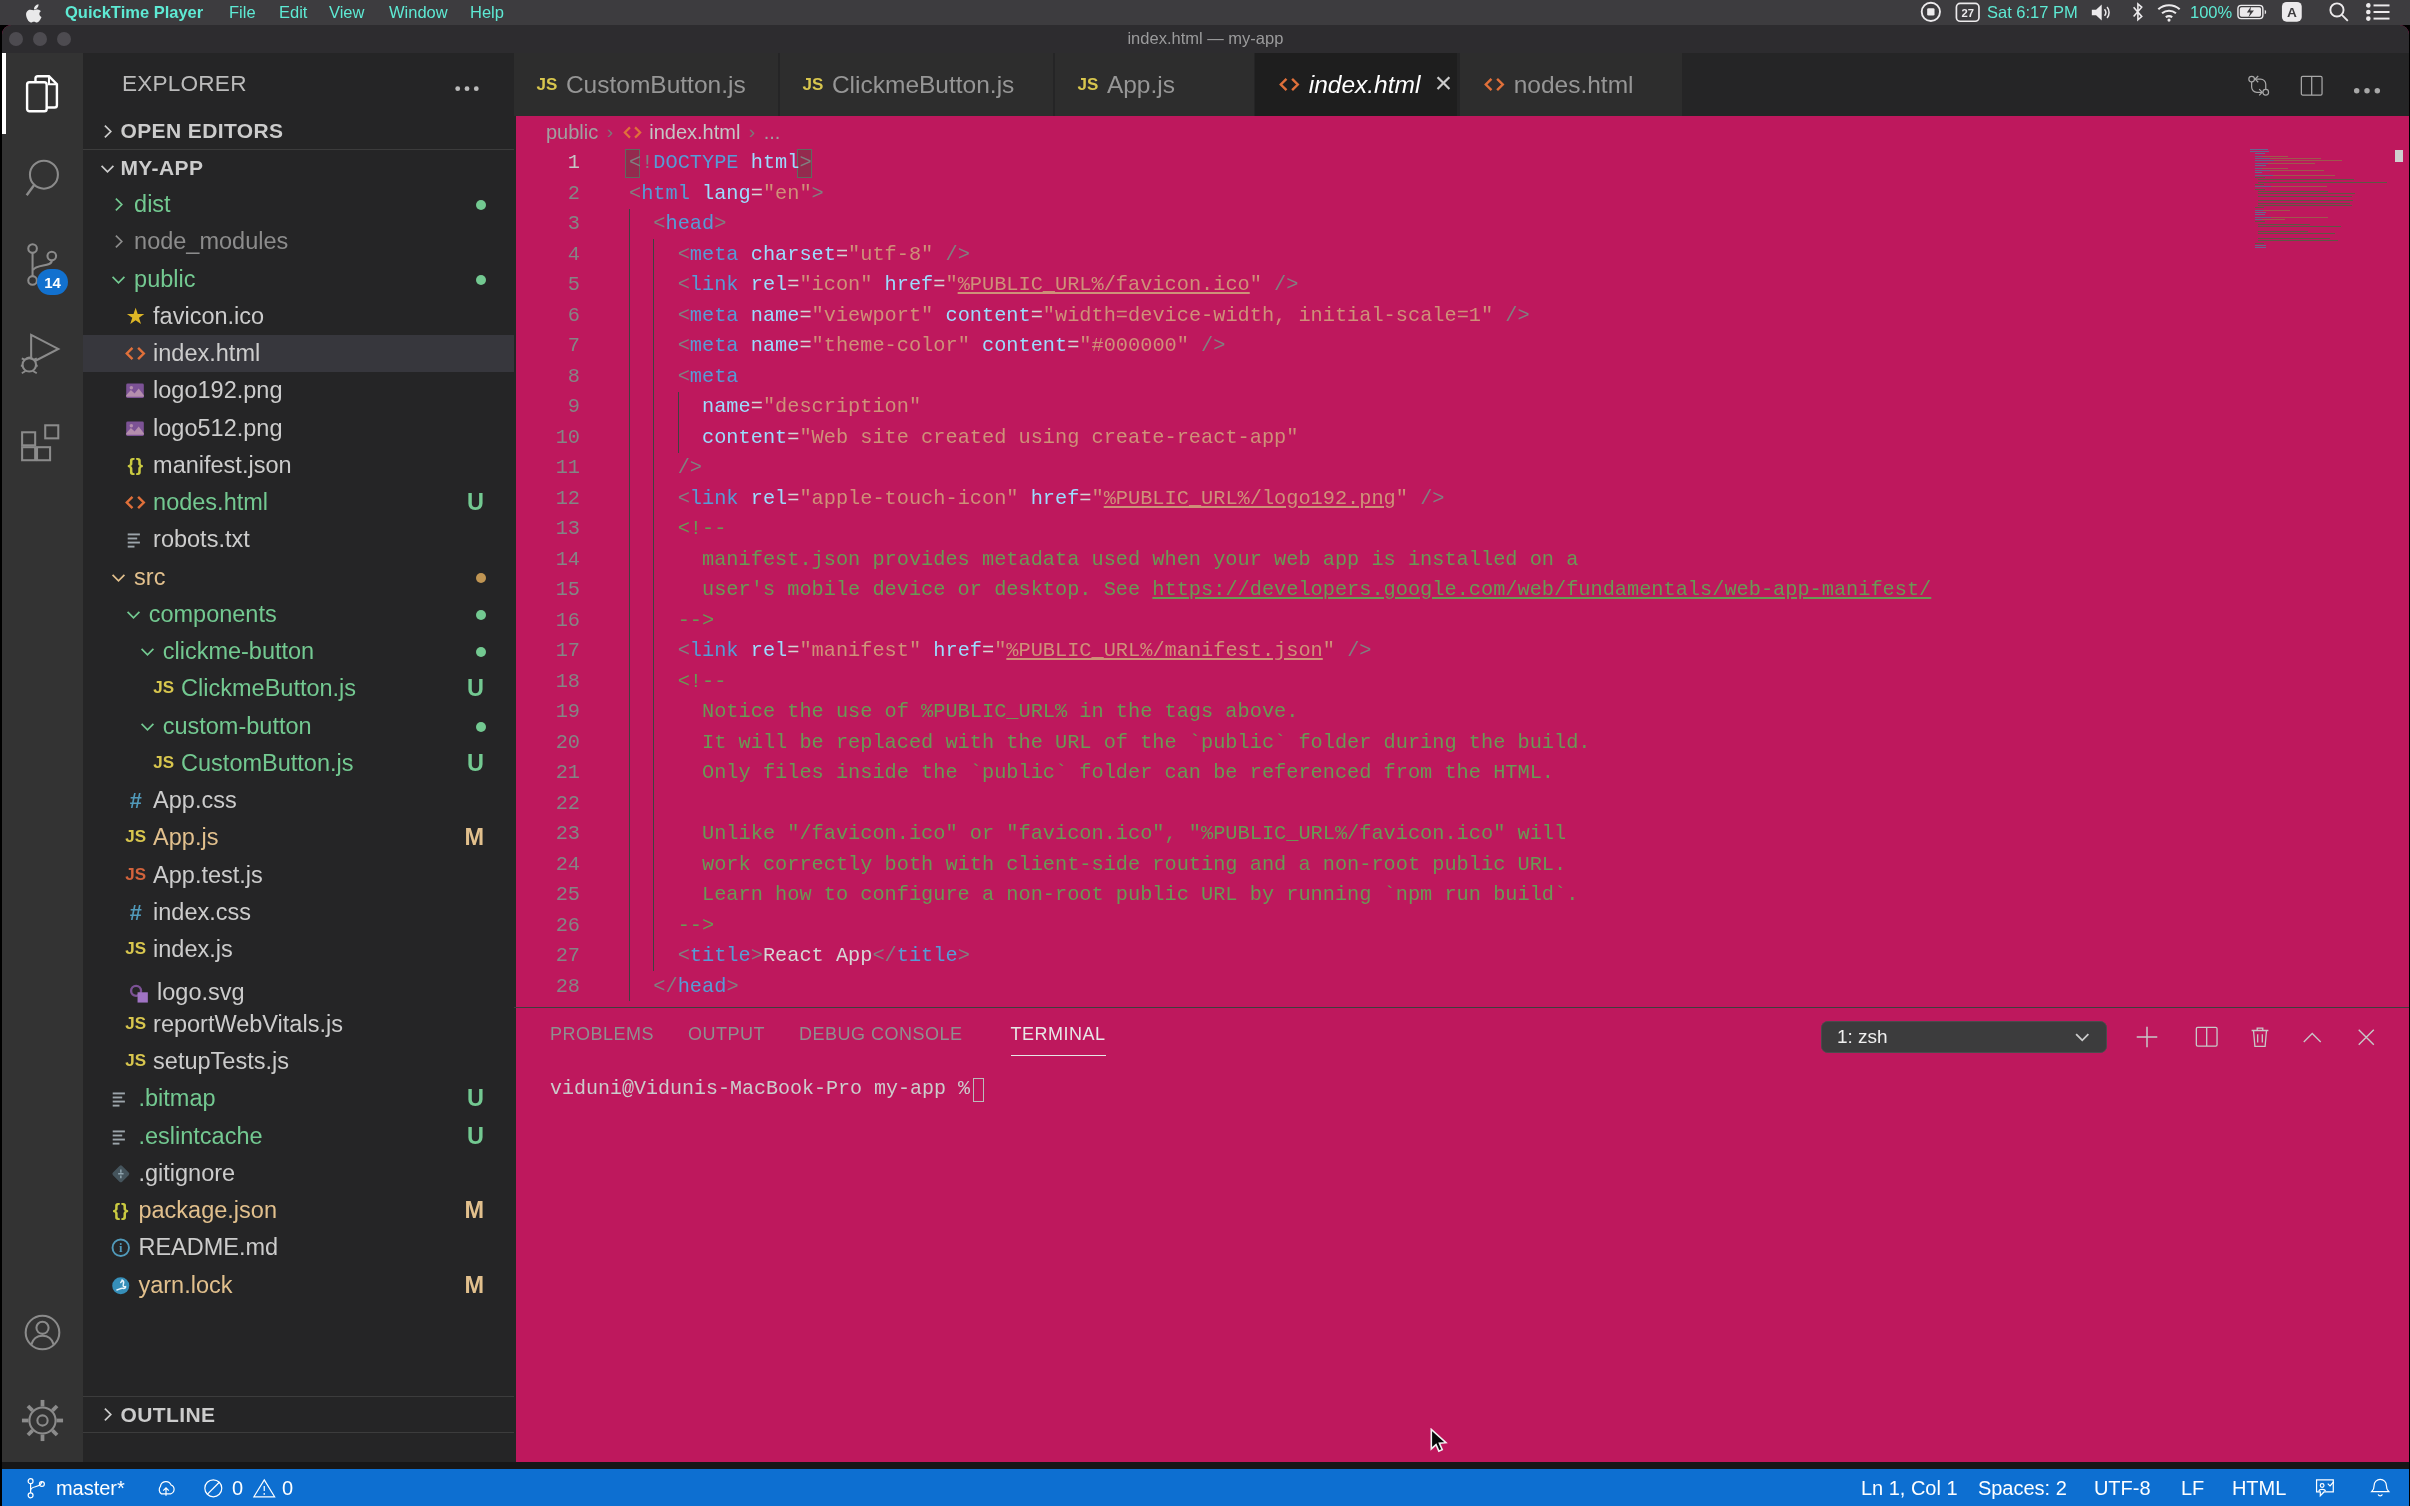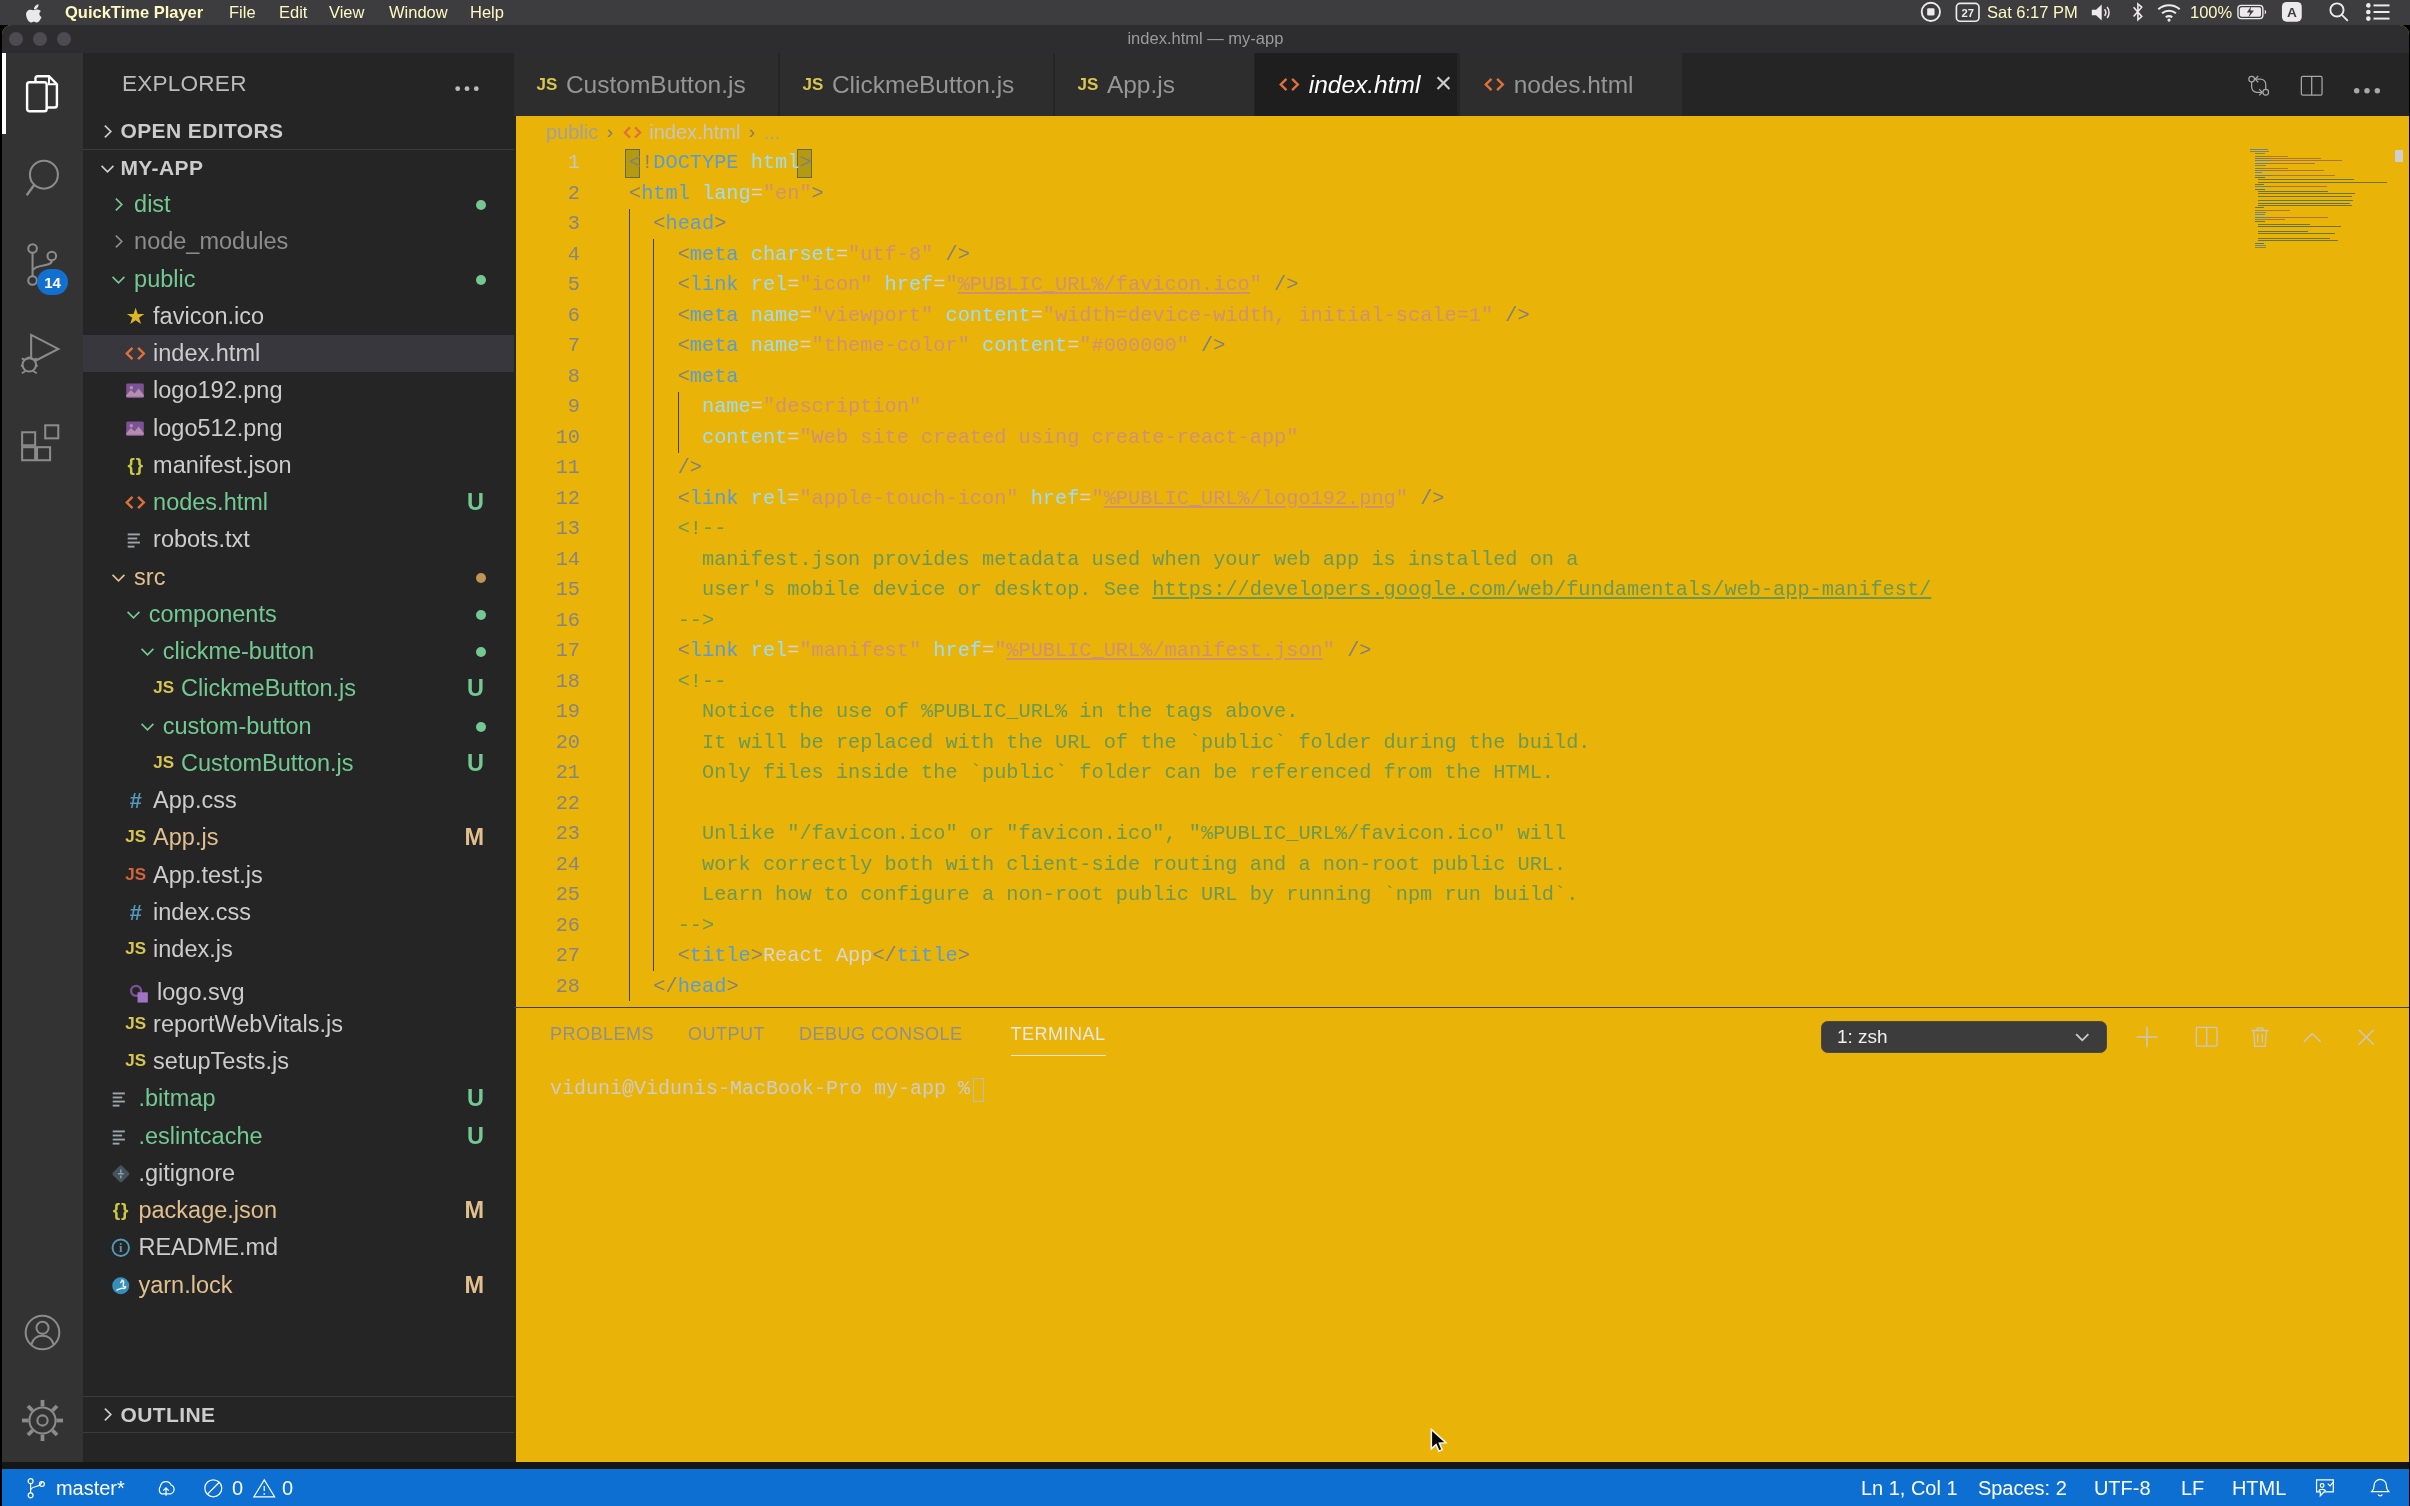--- a/index.html
+++ b/index.html
@@ -1,16 +1,16 @@
 <!DOCTYPE html>
 <html style="font-size:15px"><head><meta charset="utf-8"><style>
 *{margin:0;padding:0}
 html,body{width:2411px;height:1507px;background:#000000;font-family:"Liberation Sans",sans-serif;overflow:hidden}
 .abs{position:absolute}
-.mbt{position:absolute;top:0;height:24.5px;display:flex;align-items:center;color:#fef9c3;font-size:16.5px;white-space:nowrap}
+.mbt{position:absolute;top:0;height:24.5px;display:flex;align-items:center;color:#5eead4;font-size:16.5px;white-space:nowrap}
 #code,#nums,#term{font-family:"Liberation Mono",monospace;font-size:20.3px}
 .cl{height:30.5px;line-height:30.5px;white-space:pre}
 .p{color:#808080} .t{color:#569cd6} .a{color:#9cdcfe} .e{color:#d4d4d4}
 .s{color:#ce9178} .c{color:#6a9955} .x{color:#d6d6d6} .u{text-decoration:underline}
 .dot{position:absolute;right:28px;top:13.7px;width:10.4px;height:10.4px;border-radius:50%}
 .hdr{position:absolute;left:91px;width:431px;display:flex;align-items:center;color:#cccccc;font-size:21px;font-weight:700;letter-spacing:0.4px}
 </style></head><body>
 
 <div class="abs" style="left:0;top:0;width:2411px;height:24.5px;background:#3d3c3f">
   <div class="abs" style="left:22.6px;top:1.9px"><svg width="21" height="22.6" viewBox="0 0 22 24">
@@ -81,21 +81,21 @@
           <circle cx="2.5" cy="17.5" r="1.4"></circle>
           <line x1="8" y1="17.5" x2="25" y2="17.5"></line>
         </g>
       </svg>
     </div>
 <div class="mbt" style="left:1987px">Sat 6:17 PM</div>
 <div class="mbt" style="left:2190px">100%</div>
 
 </div>
 
-<div class="abs" style="left:1.9px;top:24.5px;width:2407px;height:1482px;background:#eab308;border-radius:9.4px 9.4px 0 0;overflow:hidden">
+<div class="abs" style="left:1.9px;top:24.5px;width:2407px;height:1482px;background:#be185d;border-radius:9.4px 9.4px 0 0;overflow:hidden">
 
   <div class="abs" style="left:0;top:0;width:2407px;height:28px;background:#2d2c2f">
     <div class="abs" style="left:7.5px;top:7.5px;width:14px;height:14px;border-radius:50%;background:#4d4b50"></div>
     <div class="abs" style="left:31px;top:7.5px;width:14px;height:14px;border-radius:50%;background:#4d4b50"></div>
     <div class="abs" style="left:55px;top:7.5px;width:14px;height:14px;border-radius:50%;background:#4d4b50"></div>
     <div style="position:absolute;left:0;top:0;width:2407px;height:28px;display:flex;align-items:center;justify-content:center;color:#9b9b9c;font-size:16.5px">index.html — my-app</div>
   </div>
 
   <div class="abs" style="left:0;top:28px;width:81px;height:1444px;background:#333333"></div>
   <div class="abs" style="left:0;top:28px;width:3.8px;height:81px;background:#fff"></div>

